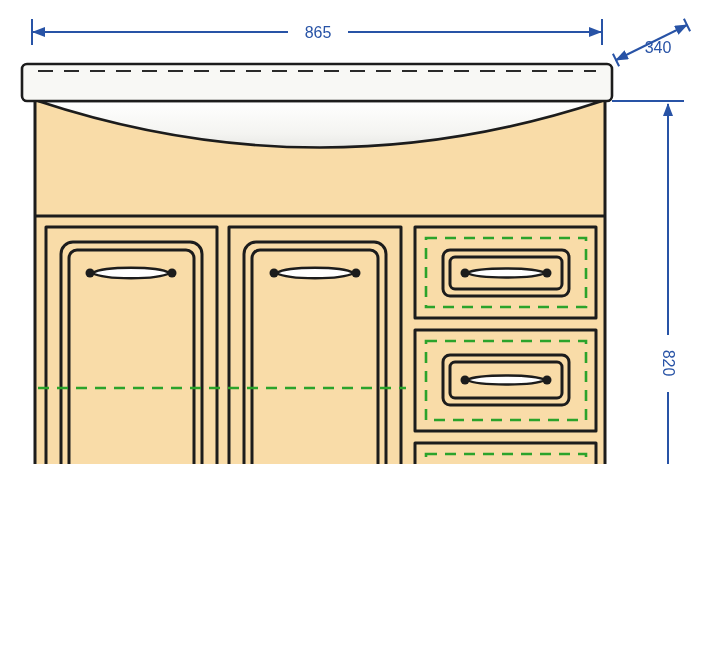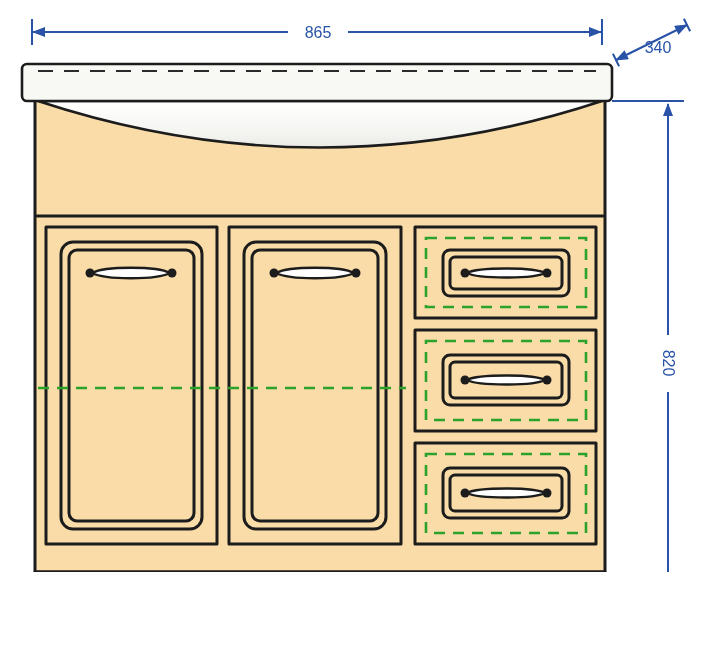--- a/index.html
+++ b/index.html
@@ -1,16 +1,16 @@
 <!DOCTYPE html>
 <html style="--cabinet: #f9dca8; --outline: #1c1c1c; --dimension: #2853a6; --guides: #2ba32b; --sink: #f8f8f5;"><head>
 <meta charset="utf-8">
 <style>
   html,body{margin:0;padding:0;background:#ffffff;}
-  .stage{position:relative;width:720px;height:572px;background:#fff;overflow:hidden;
+  .stage{position:relative;width:720px;height:464px;background:#fff;overflow:hidden;
          font-family:"Liberation Sans",sans-serif;}
   svg{display:block;}
   .tan{fill:var(--cabinet,#f9dca8);stroke:var(--outline,#1c1c1c);stroke-width:3;stroke-linejoin:round;}
   .edge{stroke:var(--outline,#1c1c1c);stroke-width:3;fill:none;}
   .panel{fill:none;stroke:var(--outline,#1c1c1c);stroke-width:3;}
   .counter{fill:var(--sink,#f8f8f5);stroke:var(--outline,#1c1c1c);stroke-width:2.6;}
   .sinkbowl{fill:url(#sinkGrad);stroke:var(--outline,#1c1c1c);stroke-width:2.6;}
   .topdash{stroke:#2a2a2a;stroke-width:2;stroke-dasharray:15 11;fill:none;}
   .gdash{fill:none;stroke:var(--guides,#2ba32b);stroke-width:2.6;stroke-dasharray:11 8;}
   .dim{stroke:var(--dimension,#2853a6);stroke-width:2;fill:none;}

